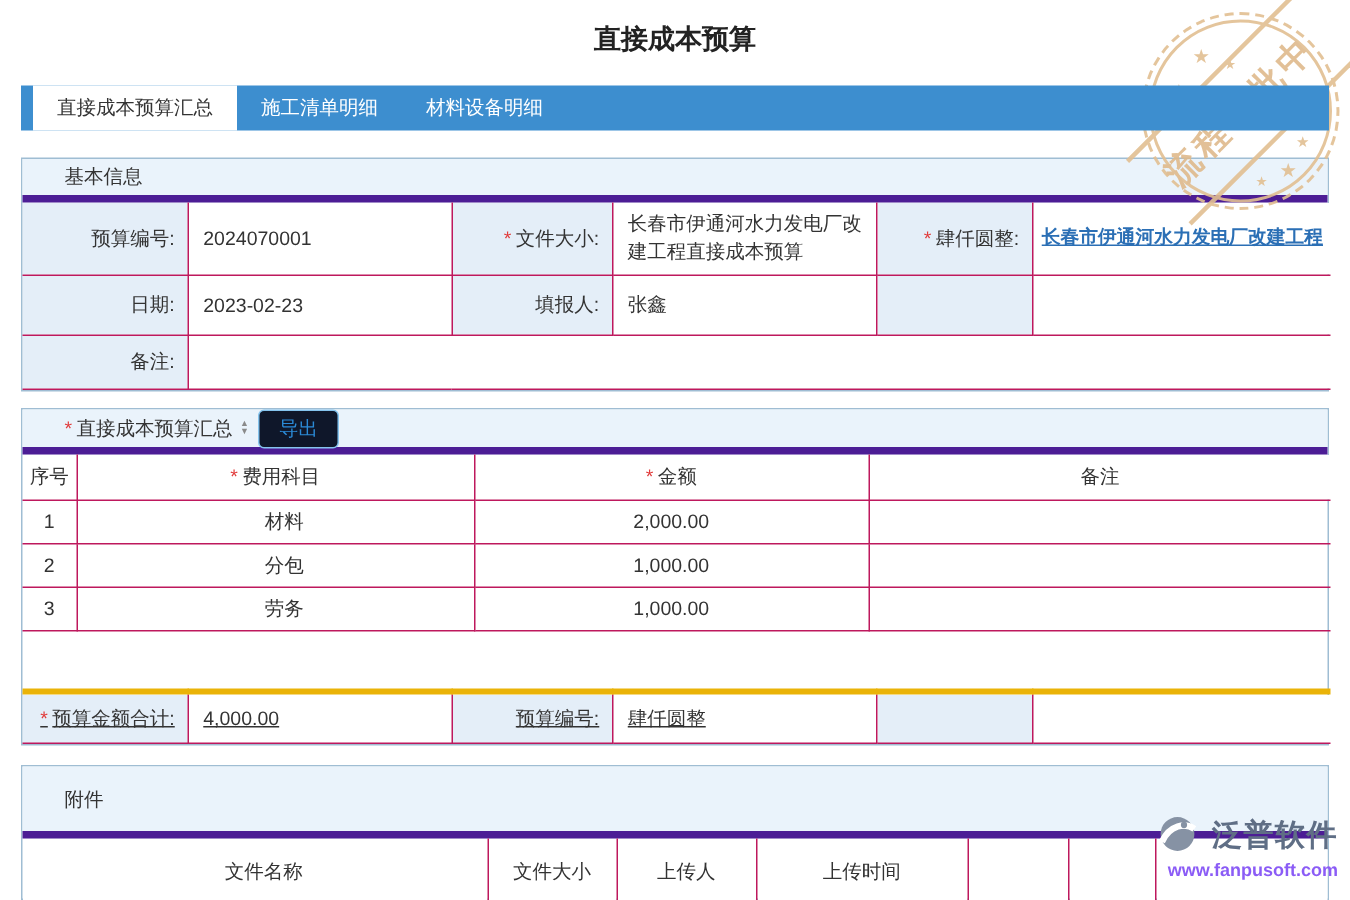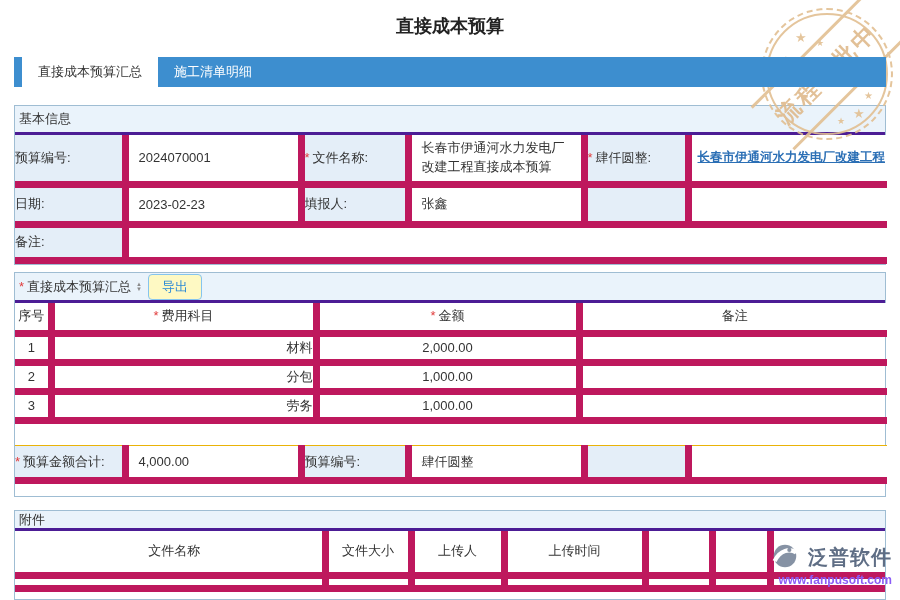--- a/index.html
+++ b/index.html
@@ -57,32 +57,32 @@
   .s5 { left:92px; top:98px;  font-size:13px; }
   .s6 { left:76px; top:108px; font-size:9px;  }
   .s7 { left:103px;top:82px;  font-size:10px; }
 
   
   .box {
     position:absolute; left:14px; width:872px;
     border:1px solid #9fbdd3; background:#fff;
   }
   .box-header {
-    background:#eaf3fb; border-bottom:3px solid #4c1d95;
-    padding-left:4px; display:flex; align-items:center;
+    background:#eaf3fb; border-bottom:5px solid #4c1d95;
+    padding-left:28px; display:flex; align-items:center;
   }
 
   table { width:100%; border-collapse:collapse; table-layout:fixed; }
-  td, th { border:7px solid #be185d; font-weight:normal; overflow:hidden; }
+  td, th { border:1px solid #be185d; font-weight:normal; overflow:hidden; }
   table tr > td:first-child, table tr > th:first-child { border-left:none; }
   table tr > td:last-child,  table tr > th:last-child  { border-right:none; }
   table tr:first-child > td, table tr:first-child > th { border-top:none; }
 
   .lbl {
-    background:#e4eef8; padding-right:8px; color:#333;
+    background:#e4eef8; text-align:right; padding-right:8px; color:#333;
     white-space:nowrap;
   }
   .val { background:#fff; text-align:left; padding-left:10px; }
   .req { color:#e13c3c; margin-right:3px; }
   .fillcell { background:#e4eef8; }
 
   
   #basic-box { top:105px; }
   #basic-box .box-header { height:29px; }
   .row-h1 td { height:48px; }
@@ -94,35 +94,35 @@
 
   
   #summary-box { top:272px; height:225px; }
   #summary-box .box-header { height:30px; }
   .summary-title { font-weight:normal; color:#333; }
   .sort-icon {
     display:inline-flex; flex-direction:column; margin:0 6px 0 5px;
     color:#8a8a8a; font-size:6px; line-height:5px; cursor:pointer;
   }
   .export-btn {
-    background:#fef9c3; border:1px solid #85c4ee; color:#2b8ad6;
+    background:#0f172a; border:1px solid #85c4ee; color:#2b8ad6;
     border-radius:4px; font-size:13px; padding:3px 13px; cursor:pointer;
     font-family:inherit;
   }
   .grid th { height:30px; text-align:center; background:#fff; }
   .grid td { height:29px; }
   .grid .c-no { text-align:center; }
-  .grid .c-subj { text-align:right; padding-left:12px;font-family:Liberation Mono, monospace; }
+  .grid .c-subj { text-align:center; padding-left:12px;font-family:Liberation Mono, monospace; }
   .grid .c-amt { text-align:center; }
-  .totals { position:absolute; bottom:12px; left:0; right:0; border-top:1px solid #eab308; }
+  .totals { position:absolute; bottom:0; left:0; right:0; border-top:4px solid #eab308;text-decoration:underline; }
   .totals td { height:35px; }
 
   
   #attach-box { top:510px; height:90px; }
-  #attach-box .box-header { height:20px; }
+  #attach-box .box-header { height:48px; }
   .att th { height:44px; background:#fff; text-align:center; }
   .att .h-name { text-align:center; padding-left:12px; }
   .att-empty-row { height:13px; }
 
   
   .brand {
     position:absolute; right:8px; top:543px; z-index:20; text-align:right;
     line-height:1;
   }
   .brand-top { display:flex; align-items:center; justify-content:flex-end; }
@@ -130,20 +130,21 @@
   .brand-site { font-size:12px; font-weight:bold; color:#8b5cf6; margin-top:3px; }
 </style>
 </head>
 <body>
 
 <div class="page-title">直接成本预算</div>
 
 <div class="tabbar">
   <div class="tab active">直接成本预算汇总</div>
   <div class="tab">施工清单明细</div>
+  <div class="tab">材料设备明细</div>
 </div>
 
 <div class="stamp">
   <div class="stamp-outer"></div>
   <div class="stamp-inner-circle"></div>
   <span class="stamp-star s1">★</span>
   <span class="stamp-star s2">★</span>
   <span class="stamp-star s3">★</span>
   <span class="stamp-star s4">★</span>
   <span class="stamp-star s5">★</span>
@@ -166,21 +167,21 @@
         <col style="width:176px">
         <col style="width:107px">
         <col style="width:176px">
         <col style="width:104px">
         <col style="width:199px">
       </colgroup>
     <tbody>
         <tr class="row-h1">
       <td class="lbl"><span>预算编号:</span></td>
       <td class="val">2024070001</td>
-      <td class="lbl"><span class="req">*</span><span>文件名称:</span></td>
+      <td class="lbl"><span class="req">*</span><span>文件大小:</span></td>
       <td class="val subject-val">长春市伊通河水力发电厂改建工程直接成本预算</td>
       <td class="lbl"><span class="req">*</span><span>肆仟圆整:</span></td>
       <td class="val nowrap"><a class="project-link">长春市伊通河水力发电厂改建工程</a></td>
     </tr>
     <tr class="row-h2">
       <td class="lbl"><span>日期:</span></td>
       <td class="val">2023-02-23</td>
       <td class="lbl"><span>填报人:</span></td>
       <td class="val">张鑫</td>
       <td class="fillcell"></td>

